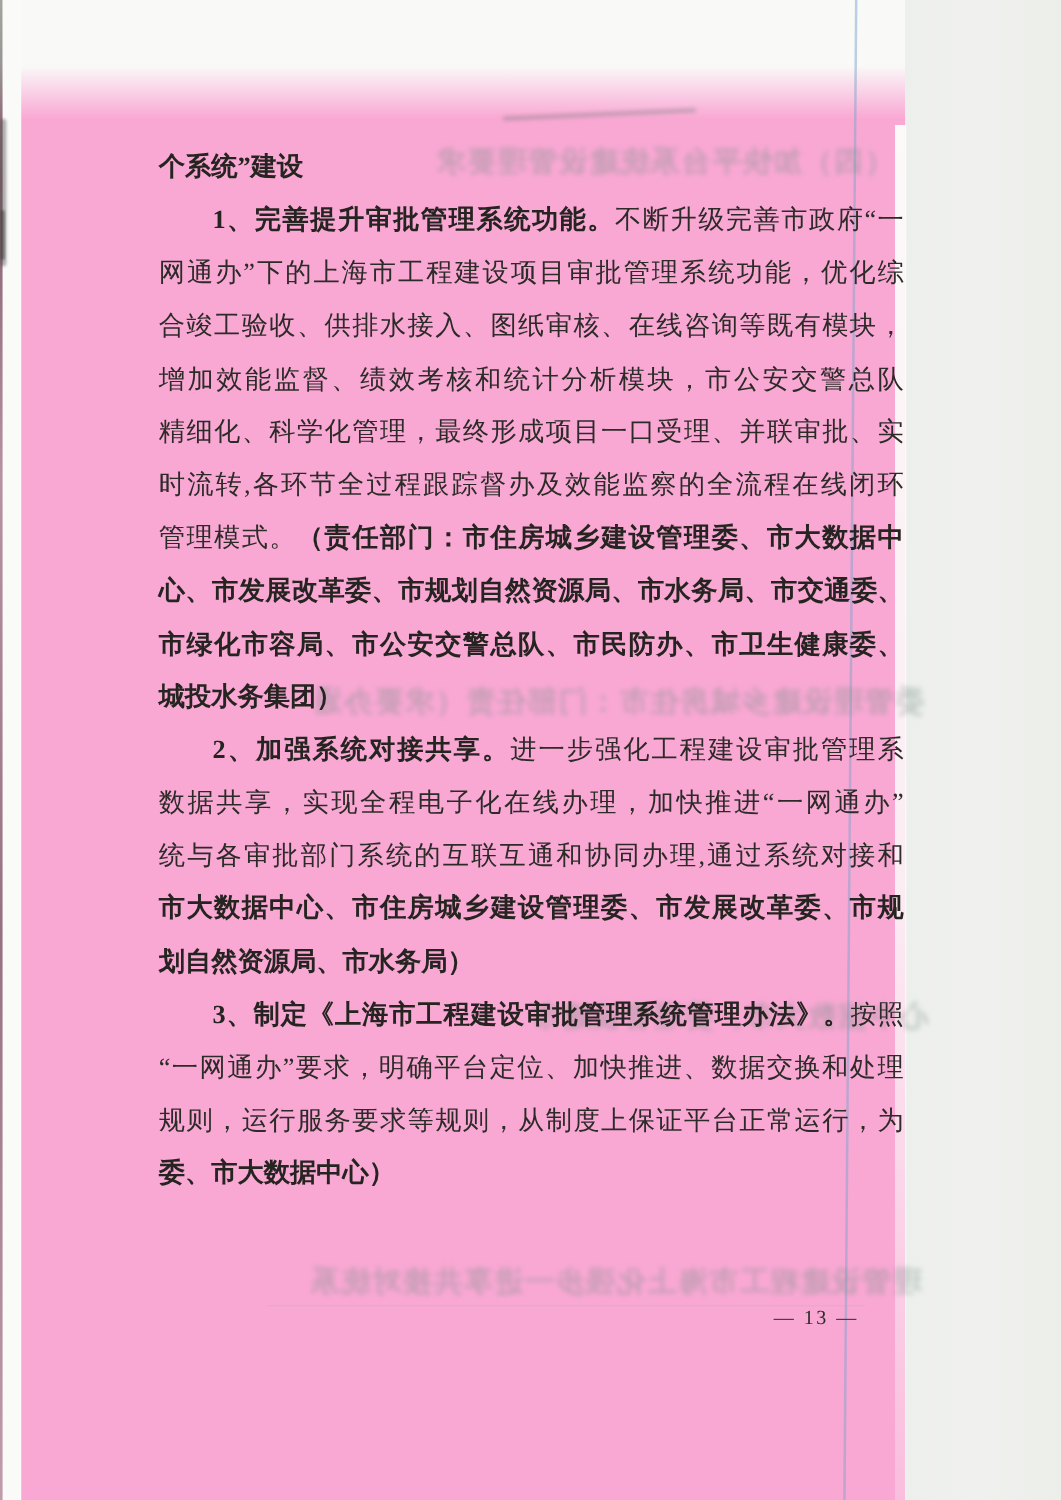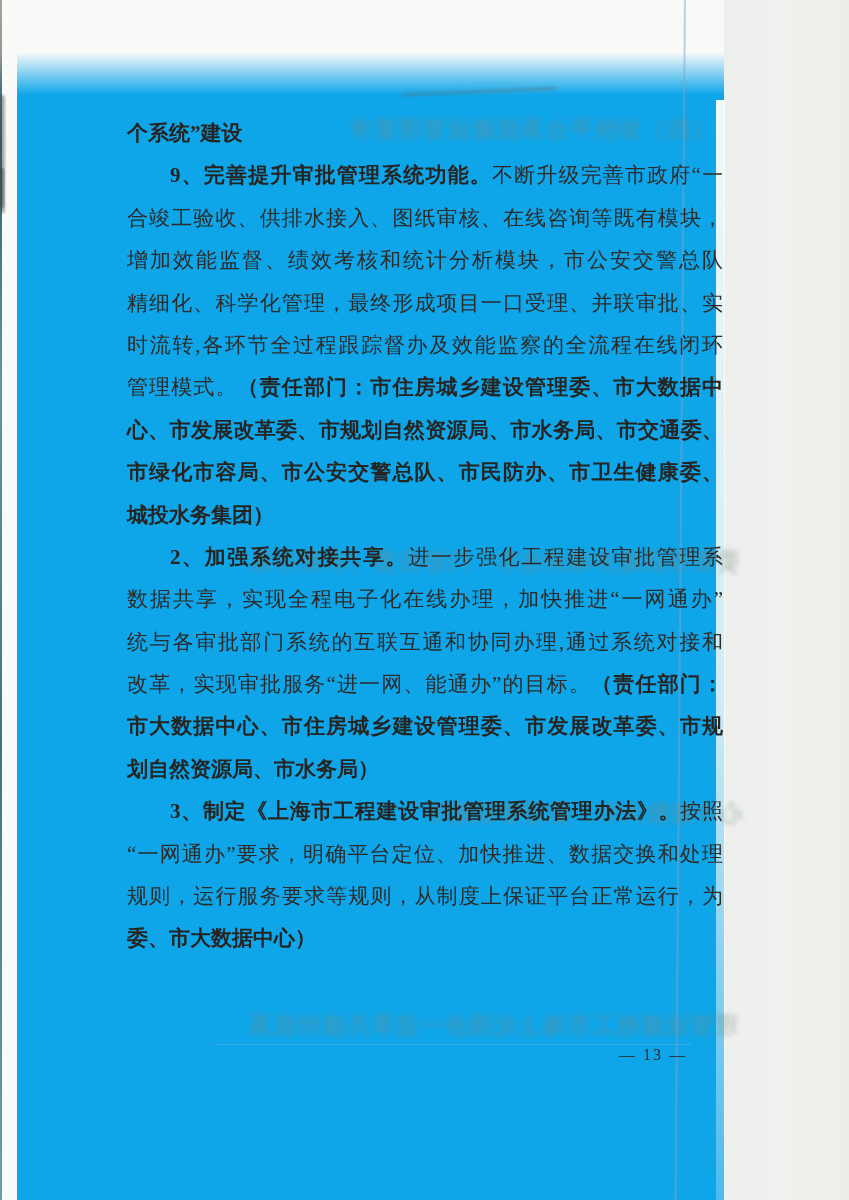--- a/index.html
+++ b/index.html
@@ -1,18 +1,18 @@
 <!DOCTYPE html>
 <html><head>
 <meta charset="utf-8">
 <style>
   html,body{margin:0;padding:0;background:#dddddb;}
   .page{
     position:relative;width:849px;height:1200px;overflow:hidden;
-    background:#0ea5e9;
+    background:#f9a8d4;
     font-family:"Liberation Serif","DejaVu Serif",serif;
   }
   
   .top-light{position:absolute;left:0;top:0;width:849px;height:95px;
     background:linear-gradient(180deg,#f9faf8 55%,rgba(249,250,248,0) 100%);}
   .left-white{position:absolute;left:2px;top:0;width:15px;height:100%;background:#fafbf9;}
   .edge-dark{position:absolute;left:0;top:0;width:2px;height:100%;
     background:linear-gradient(180deg,#77756f 0%,#403e3a 12%,#8d8b87 32%,#5a5852 62%,#9c9a96 100%);
     opacity:.65;}
   .edge-smudge{position:absolute;left:0;top:95px;width:5px;height:118px;
@@ -61,33 +61,33 @@
 
   <div id="bleeds">
       <div class="bleed" style="left: 385px; top: 114px; width: 330px;">（四）加快平台系统建设管理要求</div>
       <div class="bleed" style="left: 290px; top: 546px; width: 449px;">委管理设建乡城房住市：门部任责（求要办通</div>
       <div class="bleed" style="left: 420px; top: 798px; width: 322px;">心中据数大市、委理管设建市</div>
       <div class="bleed" style="left: 250px; top: 1010px; width: 487px;">理管设建程工市海上化强步一进享共接对统系</div>
     </div>
 
   <div class="textblock" id="lines">
       <div class="line"><span class="b">个系统”建设</span></div>
-      <div class="line full indent"><span class="b">9、完善提升审批管理系统功能。</span><span>不断升级完善市政府“一</span></div>
+      <div class="line full indent"><span class="b">1、完善提升审批管理系统功能。</span><span>不断升级完善市政府“一</span></div>
+      <div class="line full"><span>网通办”下的上海市工程建设项目审批管理系统功能，优化综</span></div>
       <div class="line full"><span>合竣工验收、供排水接入、图纸审核、在线咨询等既有模块，</span></div>
       <div class="line full"><span>增加效能监督、绩效考核和统计分析模块，市公安交警总队</span></div>
       <div class="line full"><span>精细化、科学化管理，最终形成项目一口受理、并联审批、实</span></div>
       <div class="line full"><span>时流转,各环节全过程跟踪督办及效能监察的全流程在线闭环</span></div>
       <div class="line full"><span>管理模式。</span><span class="b">（责任部门：市住房城乡建设管理委、市大数据中</span></div>
       <div class="line full"><span class="b">心、市发展改革委、市规划自然资源局、市水务局、市交通委、</span></div>
       <div class="line full"><span class="b">市绿化市容局、市公安交警总队、市民防办、市卫生健康委、</span></div>
       <div class="line"><span class="b">城投水务集团）</span></div>
       <div class="line full indent"><span class="b">2、加强系统对接共享。</span><span>进一步强化工程建设审批管理系</span></div>
       <div class="line full"><span>数据共享，实现全程电子化在线办理，加快推进“一网通办”</span></div>
       <div class="line full"><span>统与各审批部门系统的互联互通和协同办理,通过系统对接和</span></div>
-      <div class="line full"><span>改革，实现审批服务“进一网、能通办”的目标。</span><span class="b">（责任部门：</span></div>
       <div class="line full"><span class="b">市大数据中心、市住房城乡建设管理委、市发展改革委、市规</span></div>
       <div class="line"><span class="b">划自然资源局、市水务局）</span></div>
       <div class="line full indent"><span class="b">3、制定《上海市工程建设审批管理系统管理办法》。</span><span>按照</span></div>
       <div class="line full"><span>“一网通办”要求，明确平台定位、加快推进、数据交换和处理</span></div>
       <div class="line full"><span>规则，运行服务要求等规则，从制度上保证平台正常运行，为</span></div>
       <div class="line"><span class="b">委、市大数据中心）</span></div>
     </div>
 
   <div class="pagenum">— 13 —</div>
 </div>

